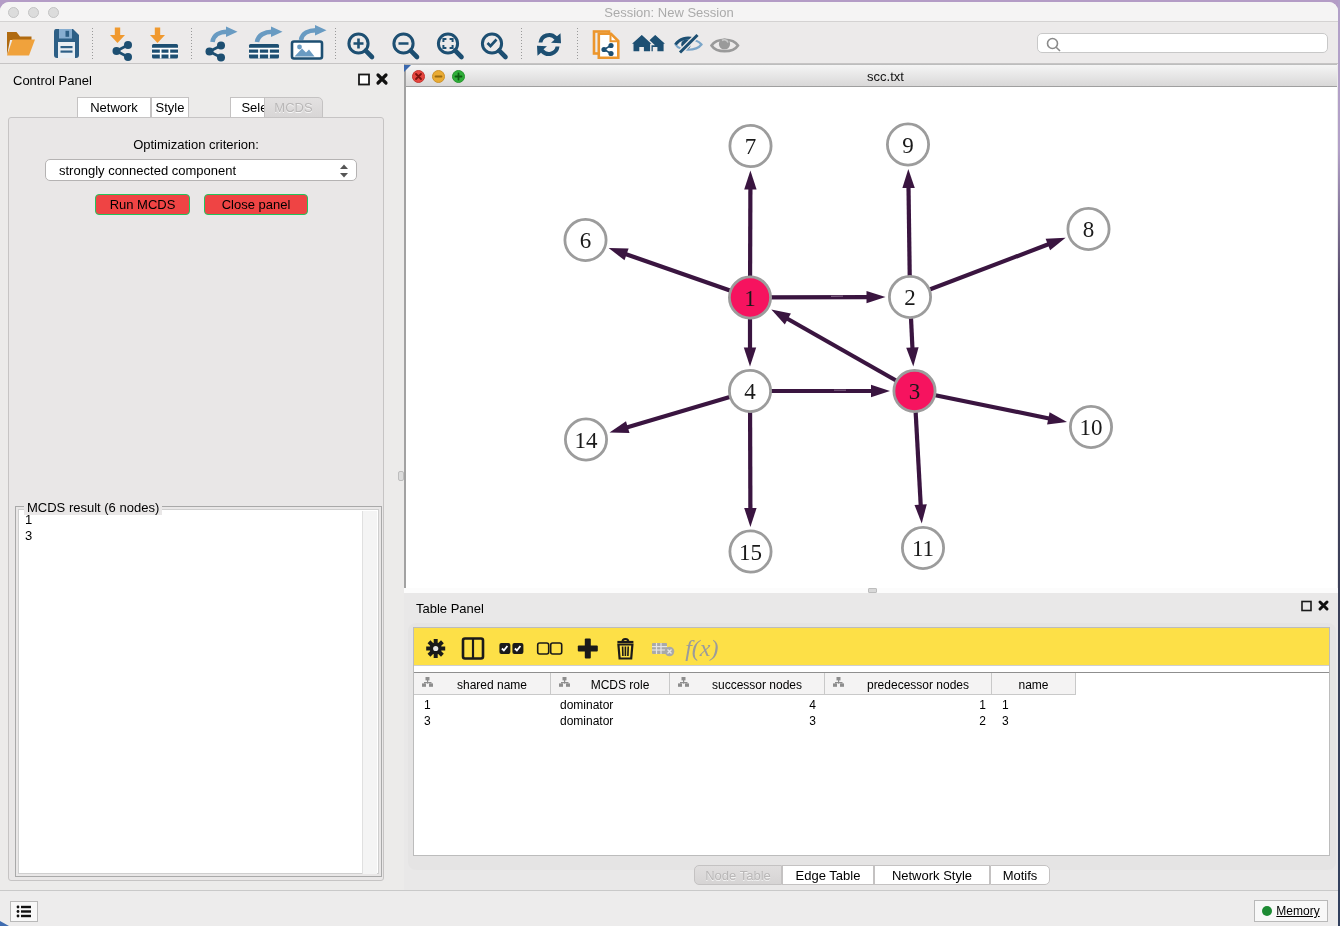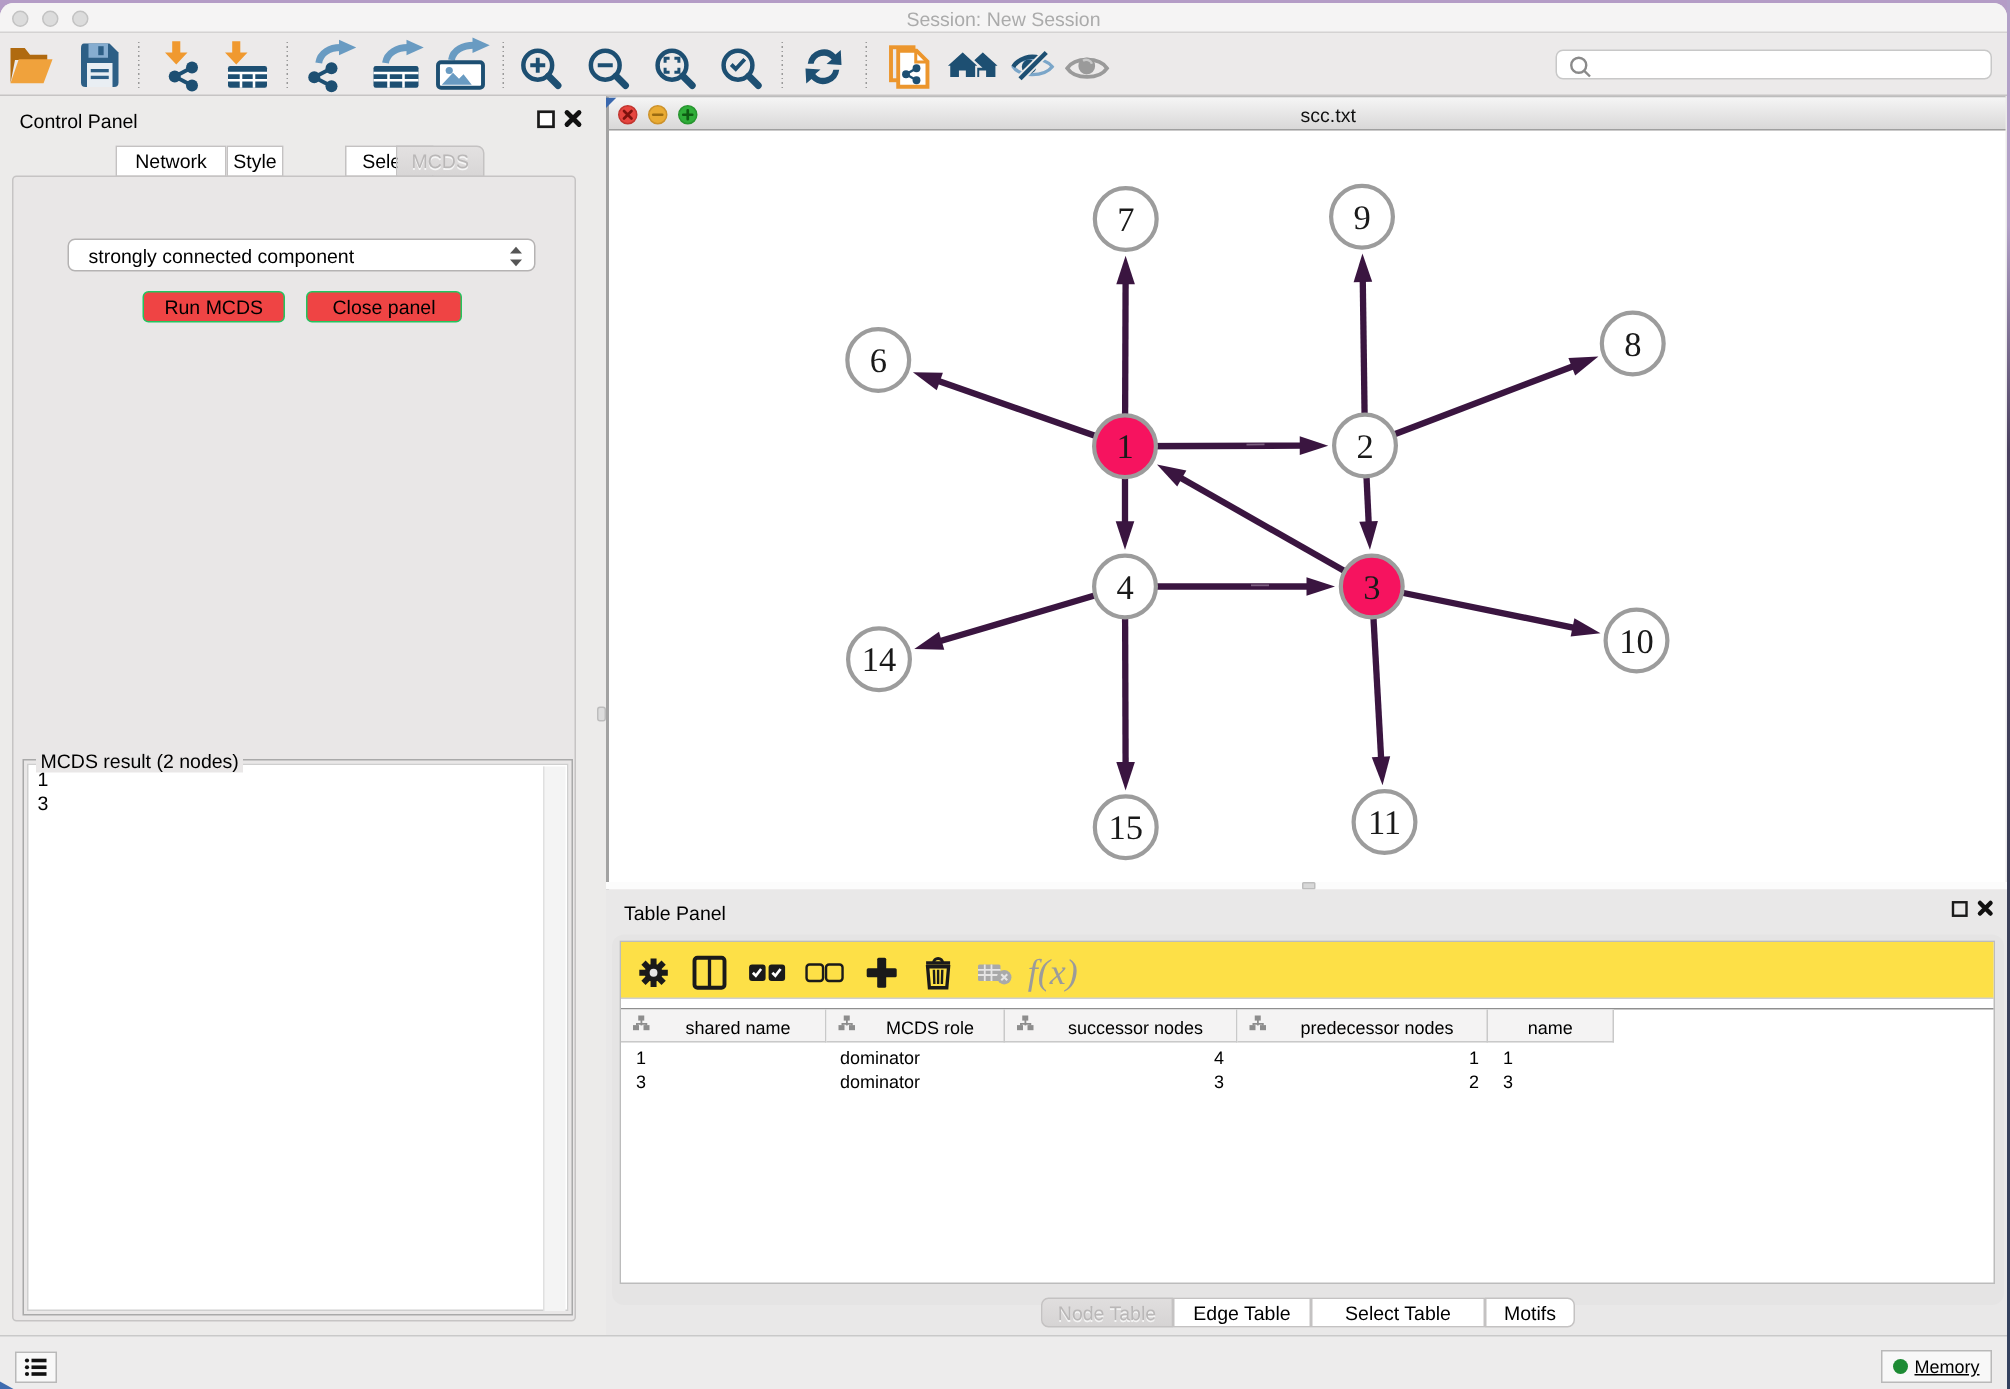--- a/index.html
+++ b/index.html
@@ -231,37 +231,38 @@
     <svg width="40" height="20" style="position:absolute;left:354px;top:9px" viewBox="0 0 40 20">
       <rect x="5" y="2.5" width="10" height="10" fill="#fff" stroke="#1a1a1a" stroke-width="1.8"></rect>
       <path d="M24 3 L32 11 M32 3 L24 11" stroke="#111" stroke-width="3.2" stroke-linecap="round"></path>
     </svg>
   </div>
   <div class="tab" style="left:77px; width:74px;">Network</div>
   <div class="tab" style="left:151px; width:38px;">Style</div>
   <div class="tab" style="left:205px; width:59px;margin-left:25px;">Select</div>
   <div class="tab sel" style="left:264px; width:59px; border-radius:0 5px 0 0;">MCDS</div>
   <div id="cp-content">
+    <div style="position:absolute;left:0;top:19px;width:100%;text-align:center;font-size:13px;">Optimization criterion:</div>
     <div style="position:absolute;left:36px;top:41px;width:312px;height:22px;background:#fff;border:1px solid #b5b3b3;border-radius:5px;">
       <span style="position:absolute;left:13px;top:3px;font-size:13px;">strongly connected component</span>
       <svg width="12" height="16" style="position:absolute;right:6px;top:3px" viewBox="0 0 12 16">
         <path d="M2 6 L6 1.5 L10 6 Z" fill="#555"></path>
         <path d="M2 10 L6 14.5 L10 10 Z" fill="#555"></path>
       </svg>
     </div>
     <div class="btn" style="left:86px;top:76px;width:95px;height:21px;line-height:20px;">Run MCDS</div>
     <div class="btn" style="left:195px;top:76px;width:104px;height:21px;line-height:20px;">Close panel</div>
   </div>
   <div id="mcds-group">
     <div id="mcds-border"></div>
     <div id="mcds-list">
       <div style="padding:2px 0 0 6px; line-height:16px;">1<br>3</div>
       <div style="position:absolute;right:1px;top:1px;width:15px;height:363px;background:#f4f4f4;border-left:1px solid #e0e0e0;"></div>
     </div>
-    <div id="mcds-label">MCDS result (2 nodes)</div>
+    <div id="mcds-label">MCDS result (6 nodes)</div>
   </div>
 
   <div id="vsplit">
     <div style="position:absolute;left:7px;top:407px;width:6px;height:10px;background:#dcdcdc;border:1px solid #bdbdbd;border-radius:2px;"></div>
   </div>
 
   <div id="netframe">
     <svg width="8" height="8" style="position:absolute;left:-2px;top:0px;z-index:6">
         <path d="M0 0 L7 0 L0 7 Z" fill="#3a68ae"></path>
       </svg>
@@ -472,21 +473,21 @@
         <div class="td-text" style="left:10px;top:23px;">3</div>
         <div class="td-text" style="left:146px;top:23px;">dominator</div>
         <div class="td-text" style="left:330px;top:23px;width:72px;text-align:right;">3</div>
         <div class="td-text" style="left:500px;top:23px;width:72px;text-align:right;">2</div>
         <div class="td-text" style="left:588px;top:23px;">3</div>
       </div>
     </div>
 
     <div class="btab sel" style="left:290px;top:272px;width:88px;border-radius:5px 0 0 5px;">Node Table</div>
     <div class="btab" style="left:378px;top:272px;width:92px;">Edge Table</div>
-    <div class="btab" style="left:470px;top:272px;width:116px;">Select Table</div>
+    <div class="btab" style="left:470px;top:272px;width:116px;">Network Style</div>
     <div class="btab" style="left:586px;top:272px;width:60px;border-radius:0 5px 5px 0;">Motifs</div>
   </div>
 
   <div id="statusbar">
     <div id="listbtn">
       <svg width="26" height="19" viewBox="0 0 26 19">
         <circle cx="7" cy="5" r="1.4" fill="#111"></circle>
           <rect x="10" y="3.8" width="10" height="2.4" fill="#111"></rect>
         <circle cx="7" cy="9.5" r="1.4" fill="#111"></circle>
           <rect x="10" y="8.3" width="10" height="2.4" fill="#111"></rect>

